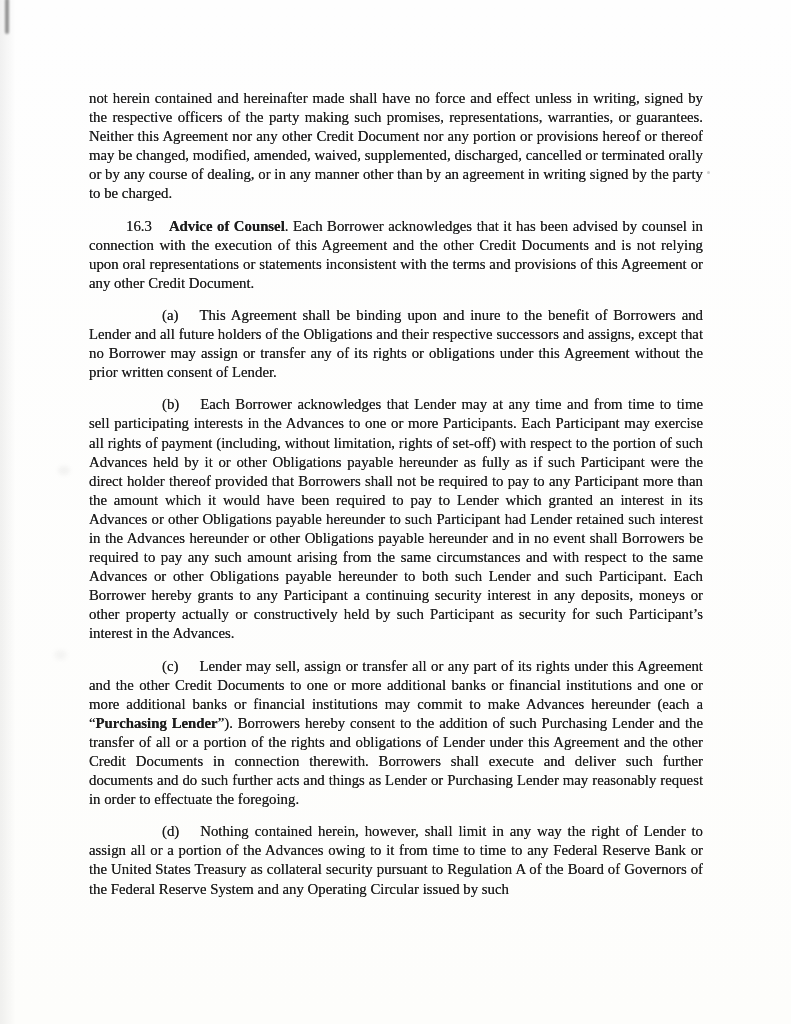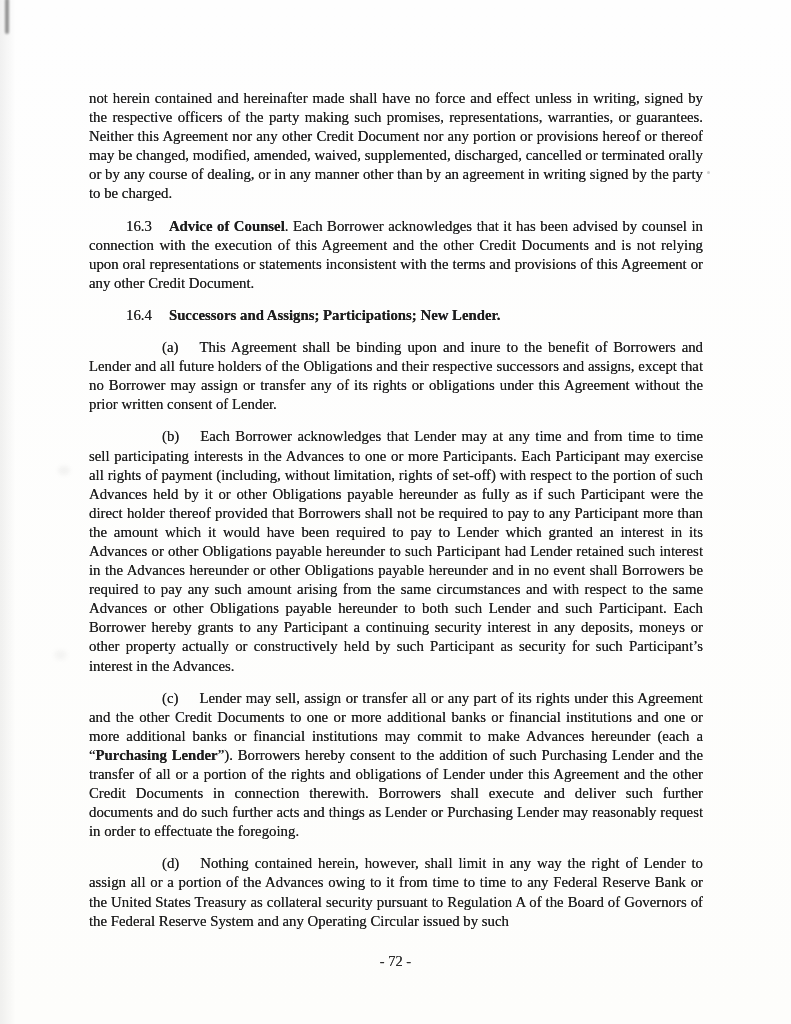--- a/index.html
+++ b/index.html
@@ -56,26 +56,24 @@
   <div class="speck s1"></div>
   <div class="speck s2"></div>
   <div class="speck s3"></div>
 
   <div class="content">
 
     <p class="para"><span>not herein contained and hereinafter made shall have no force and effect unless in writing, signed by the respective officers of the party making such promises, representations, warranties, or guarantees.  Neither this Agreement nor any other Credit Document nor any portion or provisions hereof or thereof may be changed, modified, amended, waived, supplemented, discharged, cancelled or terminated orally or by any course of dealing, or in any manner other than by an agreement in writing signed by the party to be charged.</span></p>
 
     <p class="para sec"><span>16.3</span><span class="tab tab-sec"></span><span class="ttl">Advice of Counsel</span><span>.  Each Borrower acknowledges that it has been advised by counsel in connection with the execution of this Agreement and the other Credit Documents and is not relying upon oral representations or statements inconsistent with the terms and provisions of this Agreement or any other Credit Document.</span></p>
 
-    <p class="para sec"><span>16.4</span><span class="tab tab-sec"></span><span class="ttl">Successors and Assigns; Participations; New Lender.</span><span></span></p>
 
     <p class="para sub"><span>(a)</span><span class="tab tab-sub"></span><span>This Agreement shall be binding upon and inure to the benefit of Borrowers and Lender and all future holders of the Obligations and their respective successors and assigns, except that no Borrower may assign or transfer any of its rights or obligations under this Agreement without the prior written consent of Lender.</span></p>
 
     <p class="para sub"><span>(b)</span><span class="tab tab-sub"></span><span>Each Borrower acknowledges that Lender may at any time and from time to time sell participating interests in the Advances to one or more Participants.  Each Participant may exercise all rights of payment (including, without limitation, rights of set-off) with respect to the portion of such Advances held by it or other Obligations payable hereunder as fully as if such Participant were the direct holder thereof provided that Borrowers shall not be required to pay to any Participant more than the amount which it would have been required to pay to Lender which granted an interest in its Advances or other Obligations payable hereunder to such Participant had Lender retained such interest in the Advances hereunder or other Obligations payable hereunder and in no event shall Borrowers be required to pay any such amount arising from the same circumstances and with respect to the same Advances or other Obligations payable hereunder to both such Lender and such Participant.  Each Borrower hereby grants to any Participant a continuing security interest in any deposits, moneys or other property actually or constructively held by such Participant as security for such Participant’s interest in the Advances.</span></p>
 
     <p class="para sub"><span>(c)</span><span class="tab tab-sub"></span><span>Lender may sell, assign or transfer all or any part of its rights under this Agreement and the other Credit Documents to one or more additional banks or financial institutions and one or more additional banks or financial institutions may commit to make Advances hereunder (each a “</span><span class="em">Purchasing Lender</span><span>”).  Borrowers hereby consent to the addition of such Purchasing Lender and the transfer of all or a portion of the rights and obligations of Lender under this Agreement and the other Credit Documents in connection therewith.  Borrowers shall execute and deliver such further documents and do such further acts and things as Lender or Purchasing Lender may reasonably request in order to effectuate the foregoing.</span></p>
 
     <p class="para sub"><span>(d)</span><span class="tab tab-sub"></span><span>Nothing contained herein, however, shall limit in any way the right of Lender to assign all or a portion of the Advances owing to it from time to time to any Federal Reserve Bank or the United States Treasury as collateral security pursuant to Regulation A of the Board of Governors of the Federal Reserve System and any Operating Circular issued by such</span></p>
 
   </div>
 
-  <div class="footer">- 72 -</div>
 </div>
 
 </body></html>

